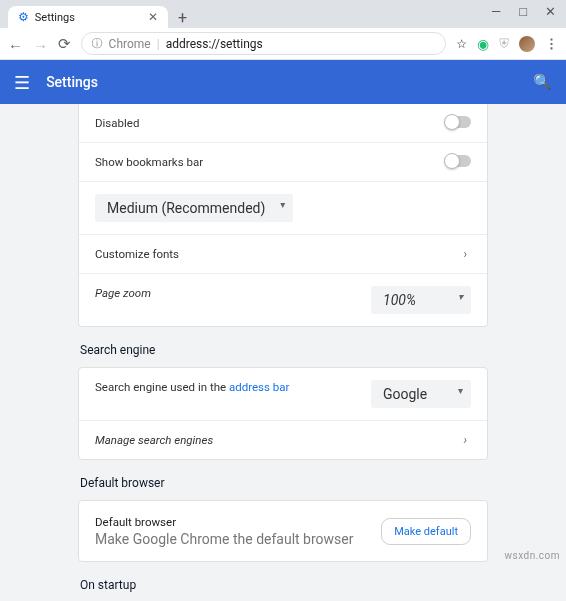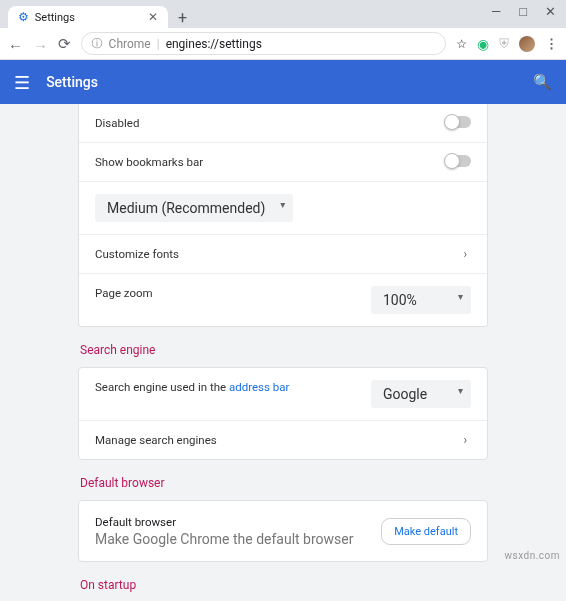--- a/index.html
+++ b/index.html
@@ -33,35 +33,35 @@
   .hamburger { font-size: 18px; margin-right: 16px; }
   .app-title { font-size: 14px; font-weight: 500; }
   .search-btn { margin-left: auto; font-size: 15px; }
 
   
   .content { background: #f1f3f4; padding: 0 0 24px 0; height: calc(601px - 28px - 32px - 44px); overflow-y: auto; }
   .panel-wrap { width: 410px; margin: 0 auto; }
 
   .card { background: #fff; border: 1px solid #e0e0e0; border-radius: 4px; overflow: hidden; }
   .row { display: flex; padding: 12px 16px; border-bottom: 1px solid #eee; font-size: 11.5px; color: #333; }
-  .row:last-child { border-bottom: none; }
+  .row:last-child { border-bottom: none; font-style: italic; }
   .row .label { flex: 1; }
   .link { color: #1a73e8; }
 
   
   .toggle { width: 26px; height: 12px; background: #ccc; border-radius: 6px; position: relative; }
   .toggle::after { content: ""; position: absolute; width: 14px; height: 14px; background: #fff; border: 1px solid #bbb; border-radius: 50%; top: -2px; left: -1px; box-shadow: 0 1px 2px rgba(0,0,0,.2); }
 
   
   .dropdown { background: #f1f3f4; border-radius: 3px; padding: 6px 28px 6px 12px; font-size: 14px; color: #333; position: relative; min-width: 120px; }
   .dropdown::after { content: "▾"; position: absolute; right: 8px; top: 5px; font-size: 10px; color: #666; }
 
   .chevron { color: #666; font-size: 12px; padding: 0 4px; }
 
-  .section-title { font-size: 12px; color: #be185d; padding: 16px 2px 10px; }
+  .section-title { font-size: 12px; color: #0f172a; padding: 16px 2px 10px; }
 
   
   .default-row { display: flex; align-items: center; padding: 14px 16px; }
   .default-text { flex: 1; }
   .default-text .sub { color: #777; font-size: 14px; margin-top: 2px; }
   .make-default-btn { border: 1px solid #d0d0d0; color: #1a73e8; font-size: 11px; padding: 6px 12px; border-radius: 9px; background: #fff; }
 
   .watermark { position: absolute; right: 6px; bottom: 40px; color: #999; font-size: 10px; letter-spacing: .5px; }
 </style>
 </head>
@@ -83,21 +83,21 @@
 </div>
 
 <div class="toolbar">
   <span class="nav-btn">←</span>
   <span class="nav-btn disabled">→</span>
   <span class="nav-btn">⟳</span>
   <div class="omnibox">
     <span class="secure">ⓘ</span>
     <span class="prefix">Chrome</span>
     <span class="sep">|</span>
-    <span>engines://settings</span>
+    <span>address://settings</span>
   </div>
   <span>☆</span>
   <div class="right-actions">
     <span class="ext-green">◉</span>
     <span style="color:#bbb;">⛨</span>
     <span class="avatar"></span>
     <span class="menu-dots">⋮</span>
   </div>
 </div>
 

